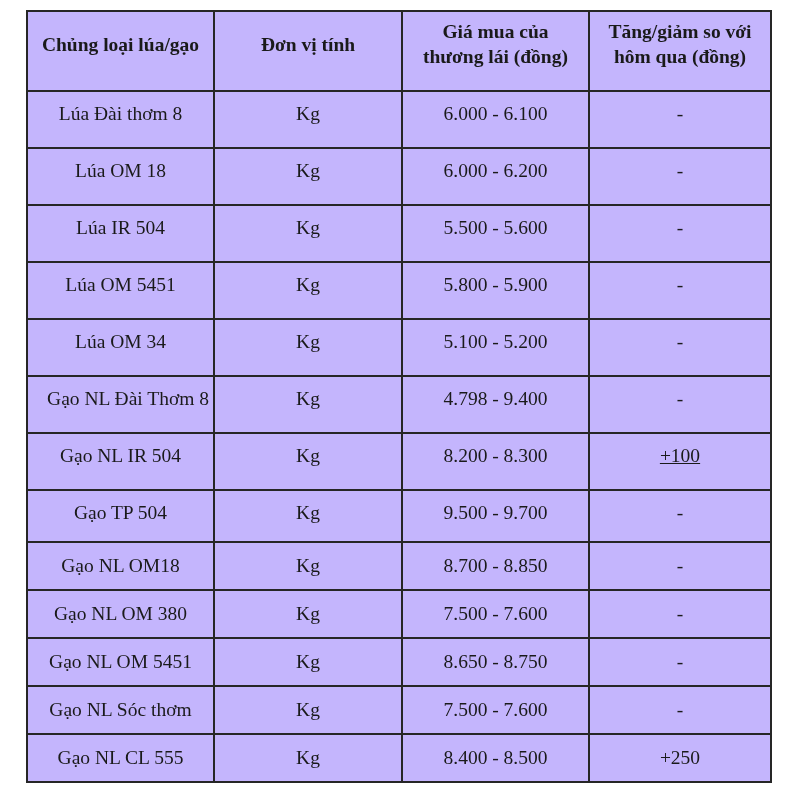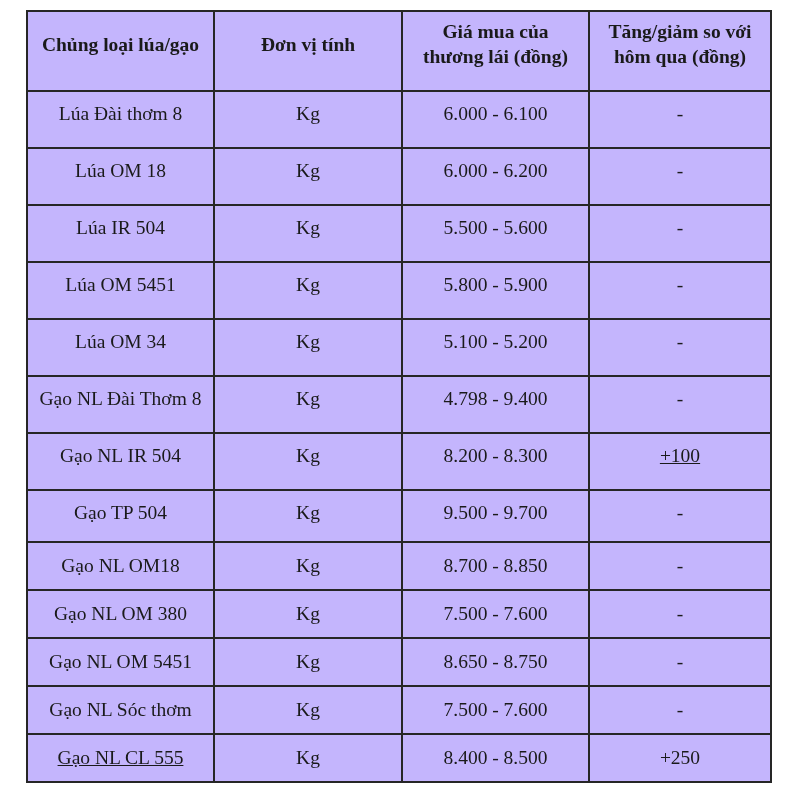--- a/index.html
+++ b/index.html
@@ -91,21 +91,21 @@
     <td style="border-color: rgb(38, 38, 38);">5.800 - 5.900</td>
     <td style="border-color: rgb(38, 38, 38);">-</td>
   </tr>
       <tr class="row-tall">
     <td style="border-color: rgb(38, 38, 38);">Lúa OM 34</td>
     <td style="border-color: rgb(38, 38, 38);">Kg</td>
     <td style="border-color: rgb(38, 38, 38);">5.100 - 5.200</td>
     <td style="border-color: rgb(38, 38, 38);">-</td>
   </tr>
       <tr class="row-tall">
-    <td style="border-color: rgb(38, 38, 38);">Gạo NL Đài Thơm 8</td>
+    <td style="border-color: rgb(38, 38, 38); text-align: right;">Gạo NL Đài Thơm 8</td>
     <td style="border-color: rgb(38, 38, 38);">Kg</td>
     <td style="border-color: rgb(38, 38, 38);">4.798 - 9.400</td>
     <td style="border-color: rgb(38, 38, 38);">-</td>
   </tr>
       <tr class="row-tall">
     <td style="border-color: rgb(38, 38, 38);">Gạo NL IR 504</td>
     <td style="border-color: rgb(38, 38, 38);">Kg</td>
     <td style="border-color: rgb(38, 38, 38);">8.200 - 8.300</td>
     <td style="border-color: rgb(38, 38, 38); text-decoration: underline;">+100</td>
   </tr>
@@ -133,19 +133,19 @@
     <td style="border-color: rgb(38, 38, 38);">8.650 - 8.750</td>
     <td style="border-color: rgb(38, 38, 38);">-</td>
   </tr>
       <tr class="row-short">
     <td style="border-color: rgb(38, 38, 38);">Gạo NL Sóc thơm</td>
     <td style="border-color: rgb(38, 38, 38);">Kg</td>
     <td style="border-color: rgb(38, 38, 38);">7.500 - 7.600</td>
     <td style="border-color: rgb(38, 38, 38);">-</td>
   </tr>
       <tr class="row-short">
-    <td style="border-color: rgb(38, 38, 38); text-decoration: underline;">Gạo NL CL 555</td>
+    <td style="border-color: rgb(38, 38, 38);">Gạo NL CL 555</td>
     <td style="border-color: rgb(38, 38, 38);">Kg</td>
     <td style="border-color: rgb(38, 38, 38);">8.400 - 8.500</td>
     <td style="border-color: rgb(38, 38, 38);">+250</td>
   </tr>
     </tbody>
 </table>
 
 </body></html>

